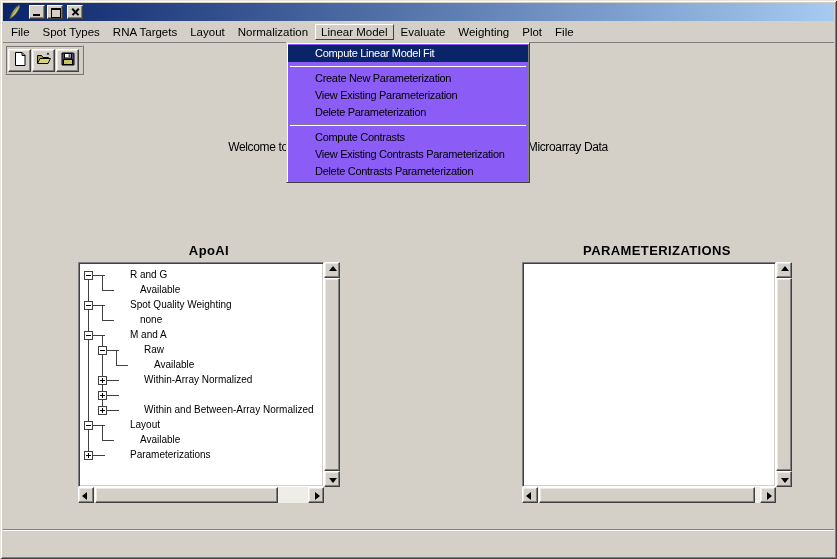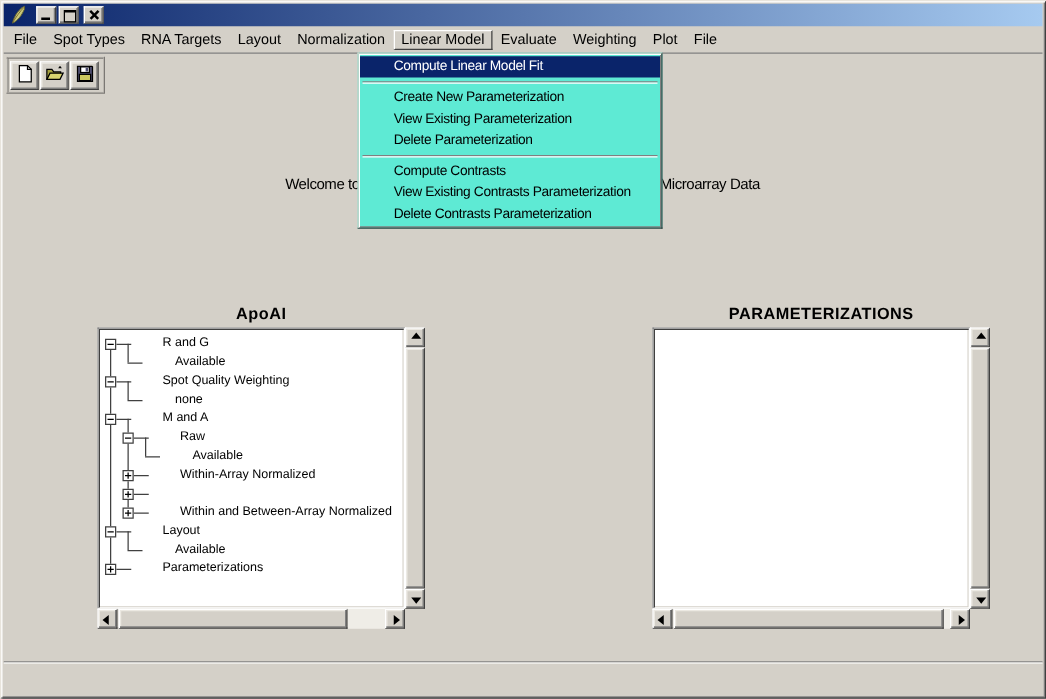--- a/index.html
+++ b/index.html
@@ -65,21 +65,21 @@
     box-shadow:inset -1px -1px 0 #808080, inset 1px 1px 0 #ece9e2;}
   .sb-thumb{position:absolute;background:#d4d0c8;box-sizing:border-box;
     border:1px solid;border-color:#fff #404040 #404040 #fff;
     box-shadow:inset -1px -1px 0 #808080, inset 1px 1px 0 #ece9e2;}
   .tri{position:absolute;width:0;height:0;border:4px solid transparent;}
   .tri-up{left:4px;top:3px;border-bottom:5px solid #000;border-top:none;}
   .tri-down{left:4px;top:6px;border-top:5px solid #000;border-bottom:none;}
   .tri-left{left:3px;top:4px;border-right:5px solid #000;border-left:none;}
   .tri-right{left:6px;top:4px;border-left:5px solid #000;border-right:none;}
   
-  .dropdown{position:absolute;left:286px;top:42px;width:244px;z-index:10;background:#5eead4;
+  .dropdown{position:absolute;left:286px;top:42px;width:244px;z-index:10;background:#8b5cf6;
     box-sizing:border-box;padding:2px 1px;
     border:1px solid;border-color:#d4d0c8 #404040 #404040 #d4d0c8;
     box-shadow:inset 1px 1px 0 #fff, inset -1px -1px 0 #808080;}
   .drop-item{height:17px;line-height:17px;padding-left:27px;font-size:11px;
     letter-spacing:-0.3px;white-space:nowrap;}
   .drop-item.highlighted{background:#0a246a;color:#fff;}
   .drop-sep{height:0;border-top:1px solid #808080;border-bottom:1px solid #fff;margin:3px 2px;}
   
   .content-bottom-line{position:absolute;left:3px;right:3px;top:529px;height:1px;background:#808080;}
   .content-bottom-hl{position:absolute;left:3px;right:3px;top:530px;height:1px;background:#fff;}

